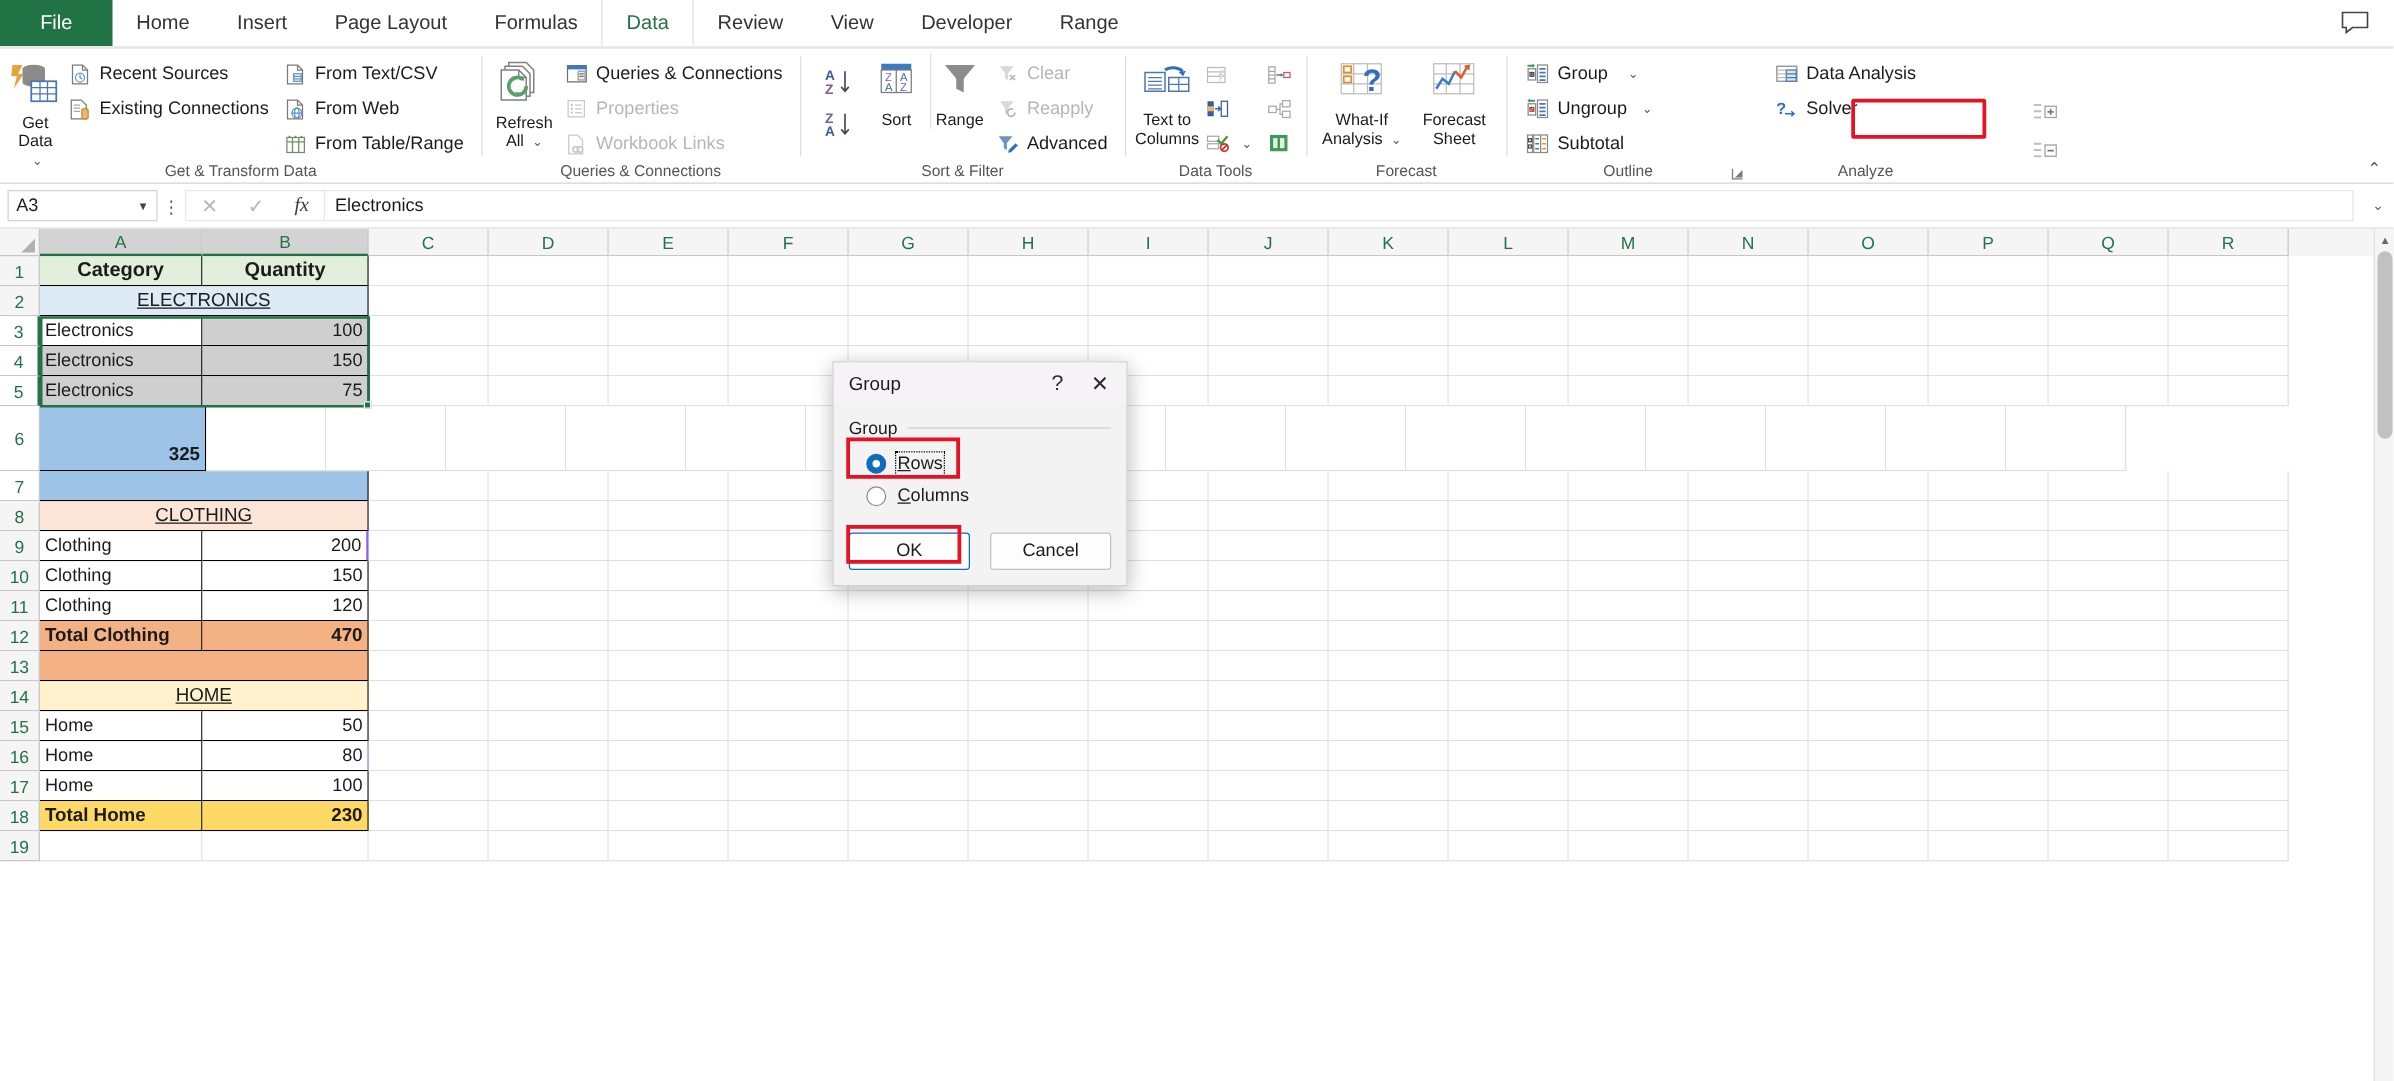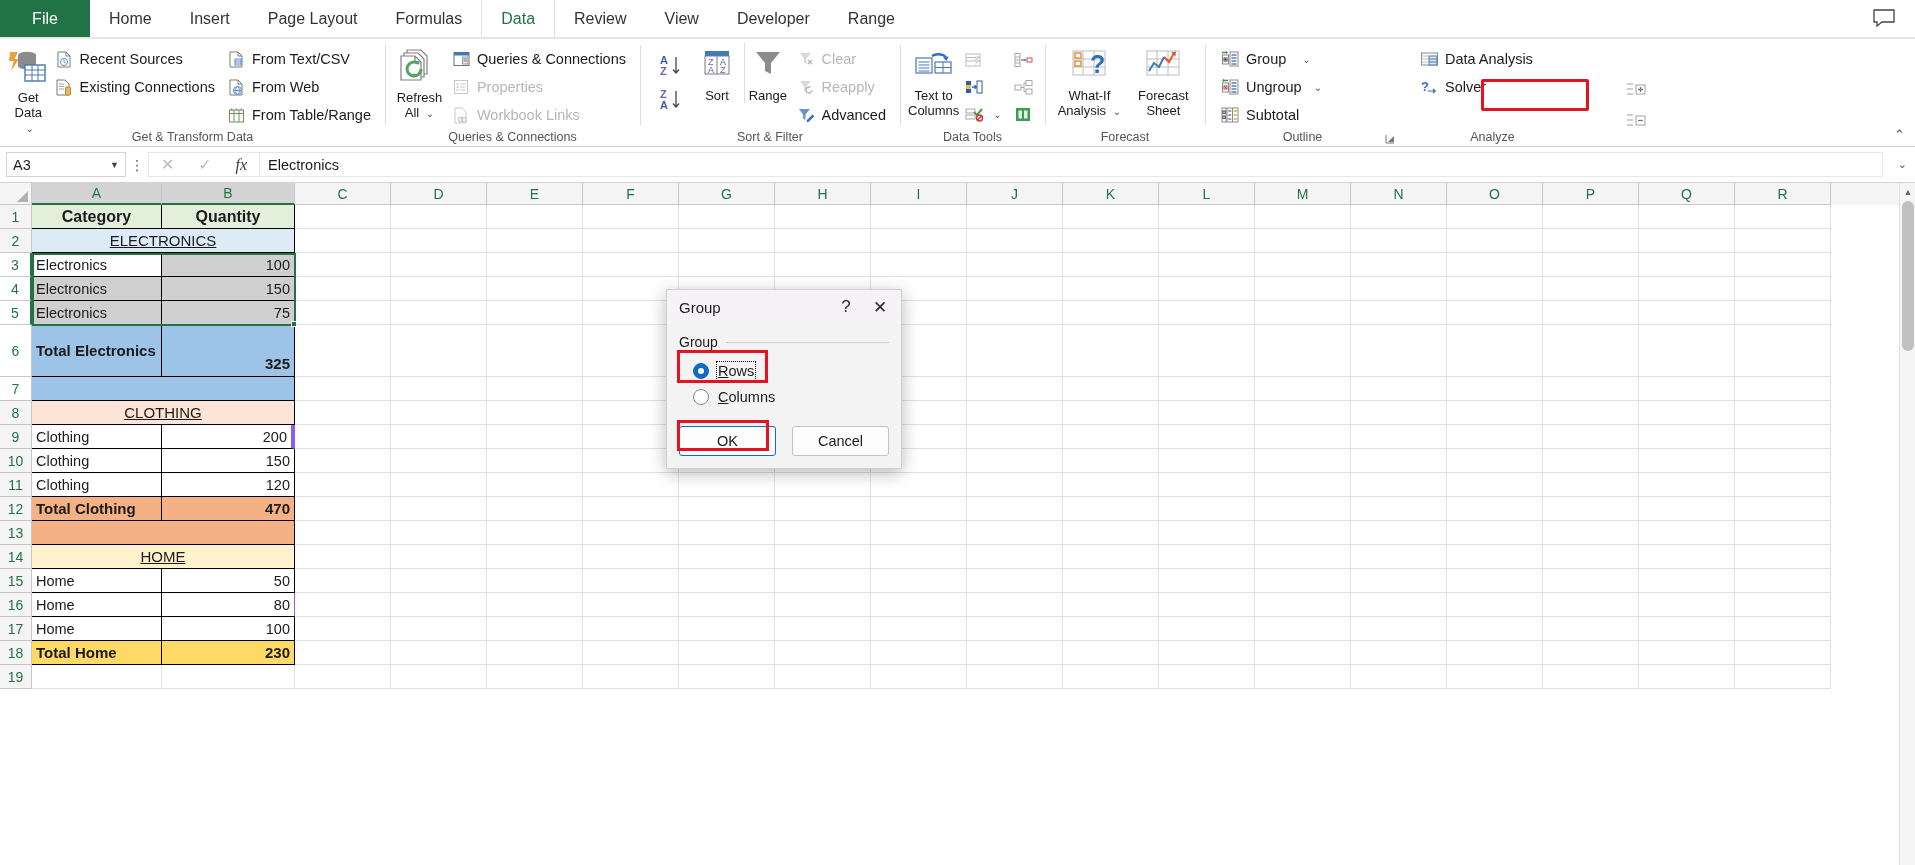--- a/index.html
+++ b/index.html
@@ -966,23 +966,20 @@
           <div class="cell" style="width:96px"></div>
           <div class="cell" style="width:96px"></div>
           <div class="cell" style="width:96px"></div>
           <div class="cell" style="width:96px"></div>
           <div class="cell" style="width:96px"></div>
           <div class="cell" style="width:96px"></div>
           <div class="cell" style="width:96px"></div>
       </div>
 
       <div class="gr">
-        <div class="cell b" style="width:130px;height:52px;background:#9dc3e6;border-right:1px solid #000;border-bottom:1px solid #000;white-space:normal;line-height:22px;align-items:center;font-size:15px">
-            <span>Total Electronics</span>
-          </div>
         <div class="cell r b" style="width:133px;height:52px;background:#9dc3e6;border-right:1px solid #000;border-bottom:1px solid #000;align-items:flex-end;padding-bottom:4px;font-size:15px">
             <span>325</span>
           </div>
         <div class="cell" style="width:96px;height:52px"></div>
           <div class="cell" style="width:96px;height:52px"></div>
           <div class="cell" style="width:96px;height:52px"></div>
           <div class="cell" style="width:96px;height:52px"></div>
           <div class="cell" style="width:96px;height:52px"></div>
           <div class="cell" style="width:96px;height:52px"></div>
           <div class="cell" style="width:96px;height:52px"></div>
@@ -1036,21 +1033,21 @@
           <div class="cell" style="width:96px"></div>
           <div class="cell" style="width:96px"></div>
           <div class="cell" style="width:96px"></div>
           <div class="cell" style="width:96px"></div>
       </div>
 
       <div class="gr">
         <div class="cell" style="width:130px;border-right:1px solid #000;border-bottom:1px solid #000">
             <span>Clothing</span>
           </div>
-        <div class="cell r" style="width:133px;border-right:4px solid #8b5cf6;border-bottom:1px solid #000">
+        <div class="cell r" style="width:133px;border-right:2px solid #8b5cf6;border-bottom:1px solid #000">
             <span>200</span>
           </div>
         <div class="cell" style="width:96px"></div>
           <div class="cell" style="width:96px"></div>
           <div class="cell" style="width:96px"></div>
           <div class="cell" style="width:96px"></div>
           <div class="cell" style="width:96px"></div>
           <div class="cell" style="width:96px"></div>
           <div class="cell" style="width:96px"></div>
           <div class="cell" style="width:96px"></div>

